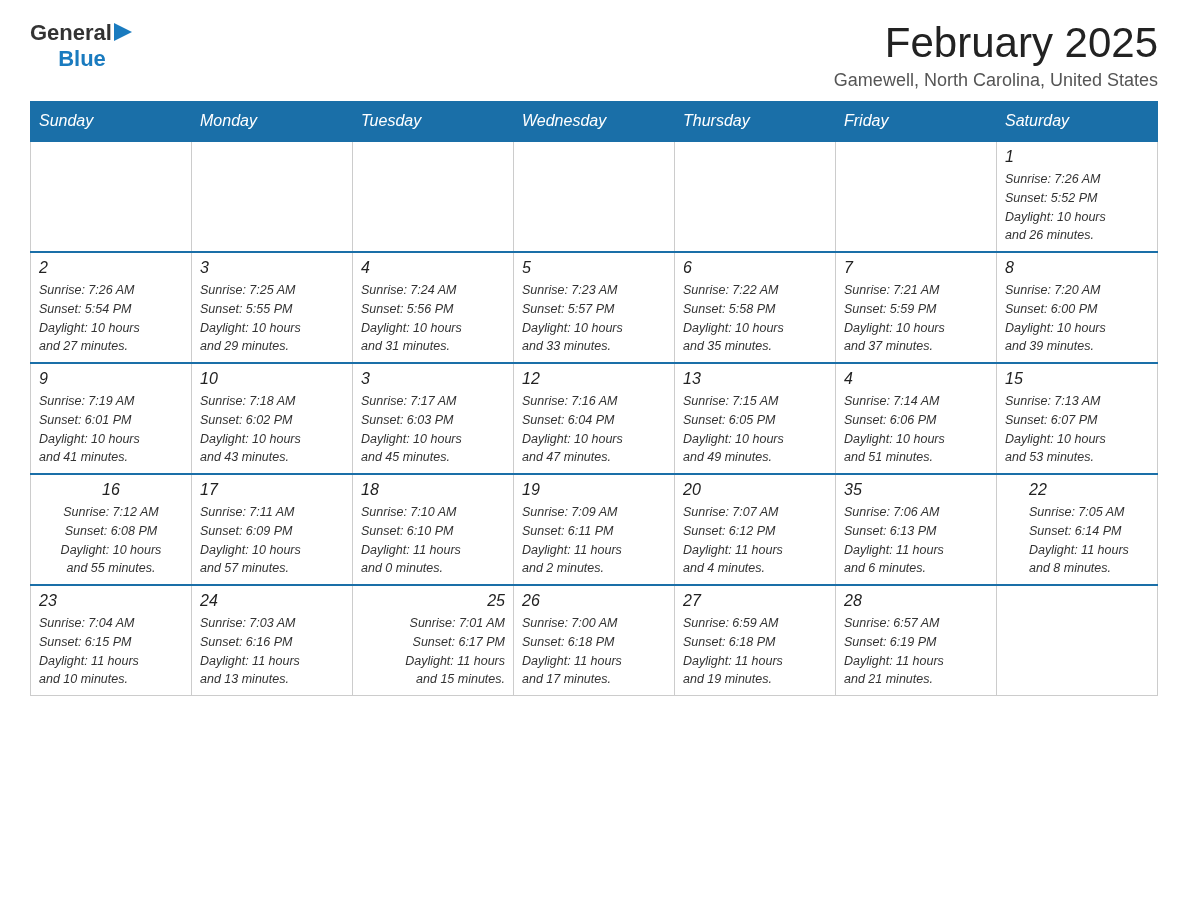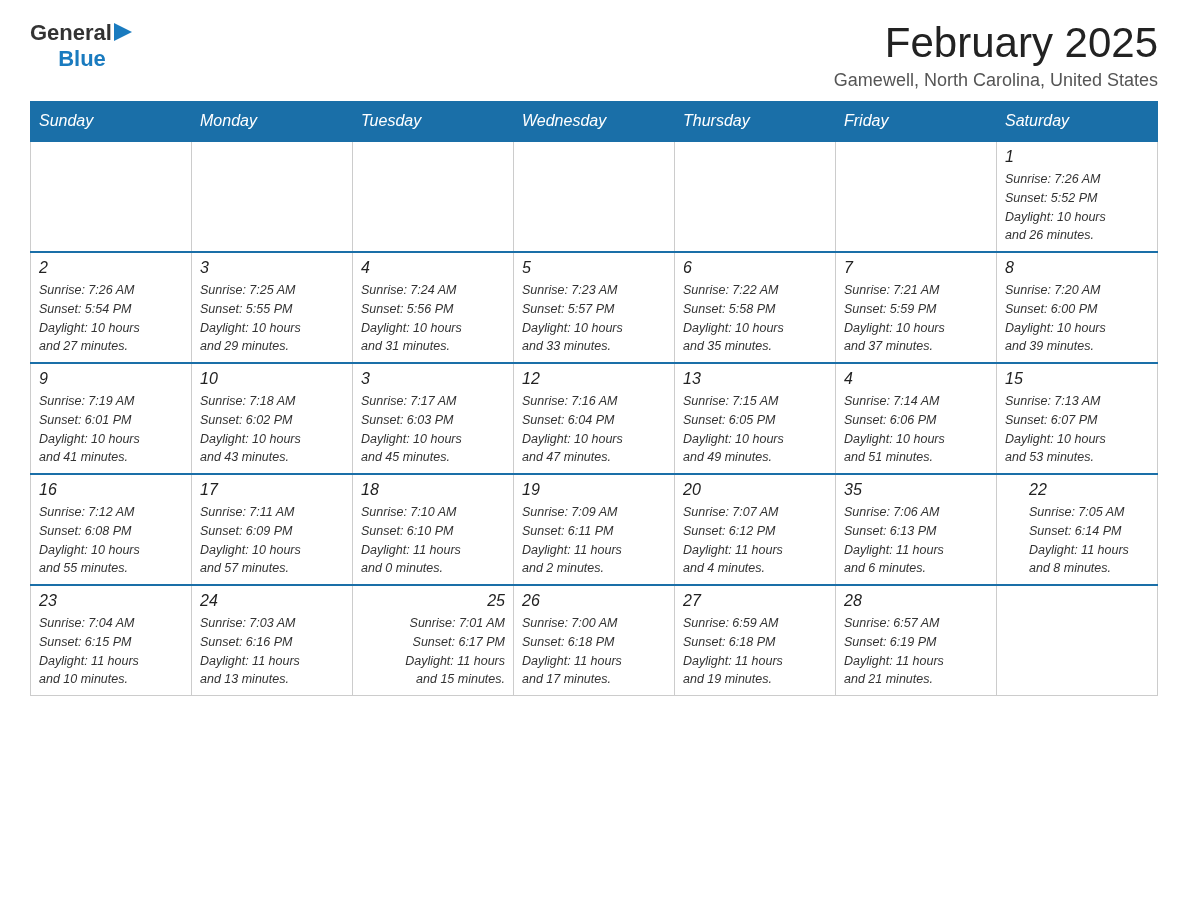--- a/index.html
+++ b/index.html
@@ -185,21 +185,21 @@
         <td style="border-top: 2px solid rgb(26, 111, 168);">
           <span class="day-number">4</span>
           <div class="day-info">Sunrise: 7:14 AM<br>Sunset: 6:06 PM<br>Daylight: 10 hours<br>and 51 minutes.</div>
         </td>
         <td style="border-top: 2px solid rgb(26, 111, 168);">
           <span class="day-number">15</span>
           <div class="day-info">Sunrise: 7:13 AM<br>Sunset: 6:07 PM<br>Daylight: 10 hours<br>and 53 minutes.</div>
         </td>
       </tr>
       <tr>
-        <td style="border-top: 2px solid rgb(26, 111, 168);">
+        <td style="border-top: 2px solid rgb(26, 111, 168); text-align: center;">
           <span class="day-number">16</span>
           <div class="day-info">Sunrise: 7:12 AM<br>Sunset: 6:08 PM<br>Daylight: 10 hours<br>and 55 minutes.</div>
         </td>
         <td style="border-top: 2px solid rgb(26, 111, 168);">
           <span class="day-number">17</span>
           <div class="day-info">Sunrise: 7:11 AM<br>Sunset: 6:09 PM<br>Daylight: 10 hours<br>and 57 minutes.</div>
         </td>
         <td style="border-top: 2px solid rgb(26, 111, 168);">
           <span class="day-number">18</span>
           <div class="day-info">Sunrise: 7:10 AM<br>Sunset: 6:10 PM<br>Daylight: 11 hours<br>and 0 minutes.</div>

